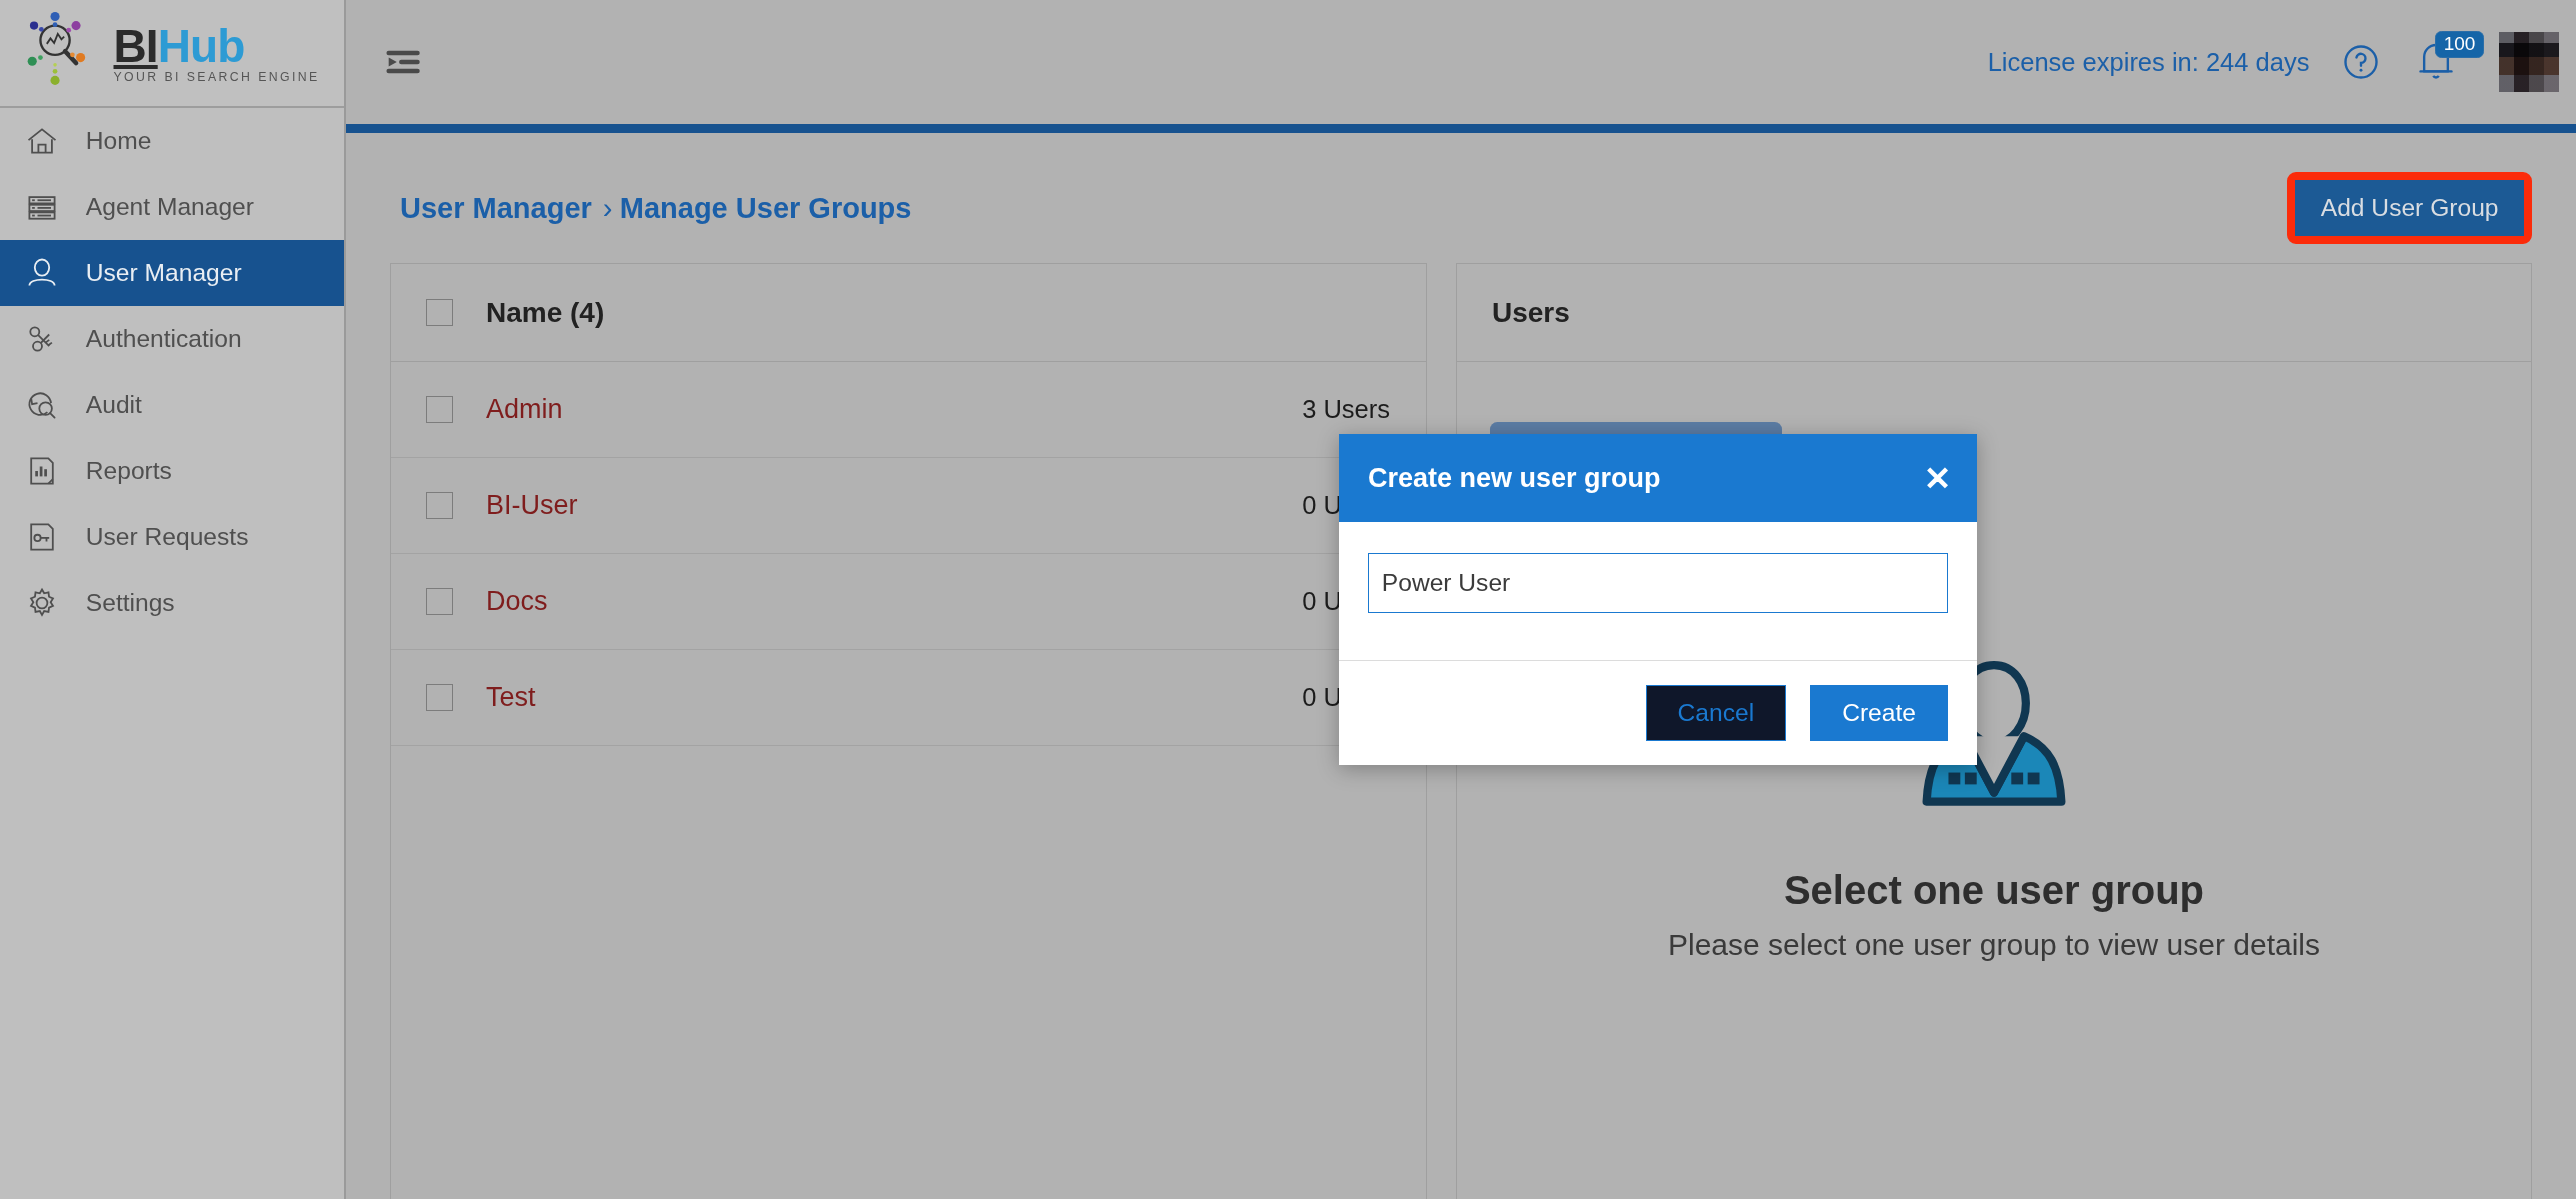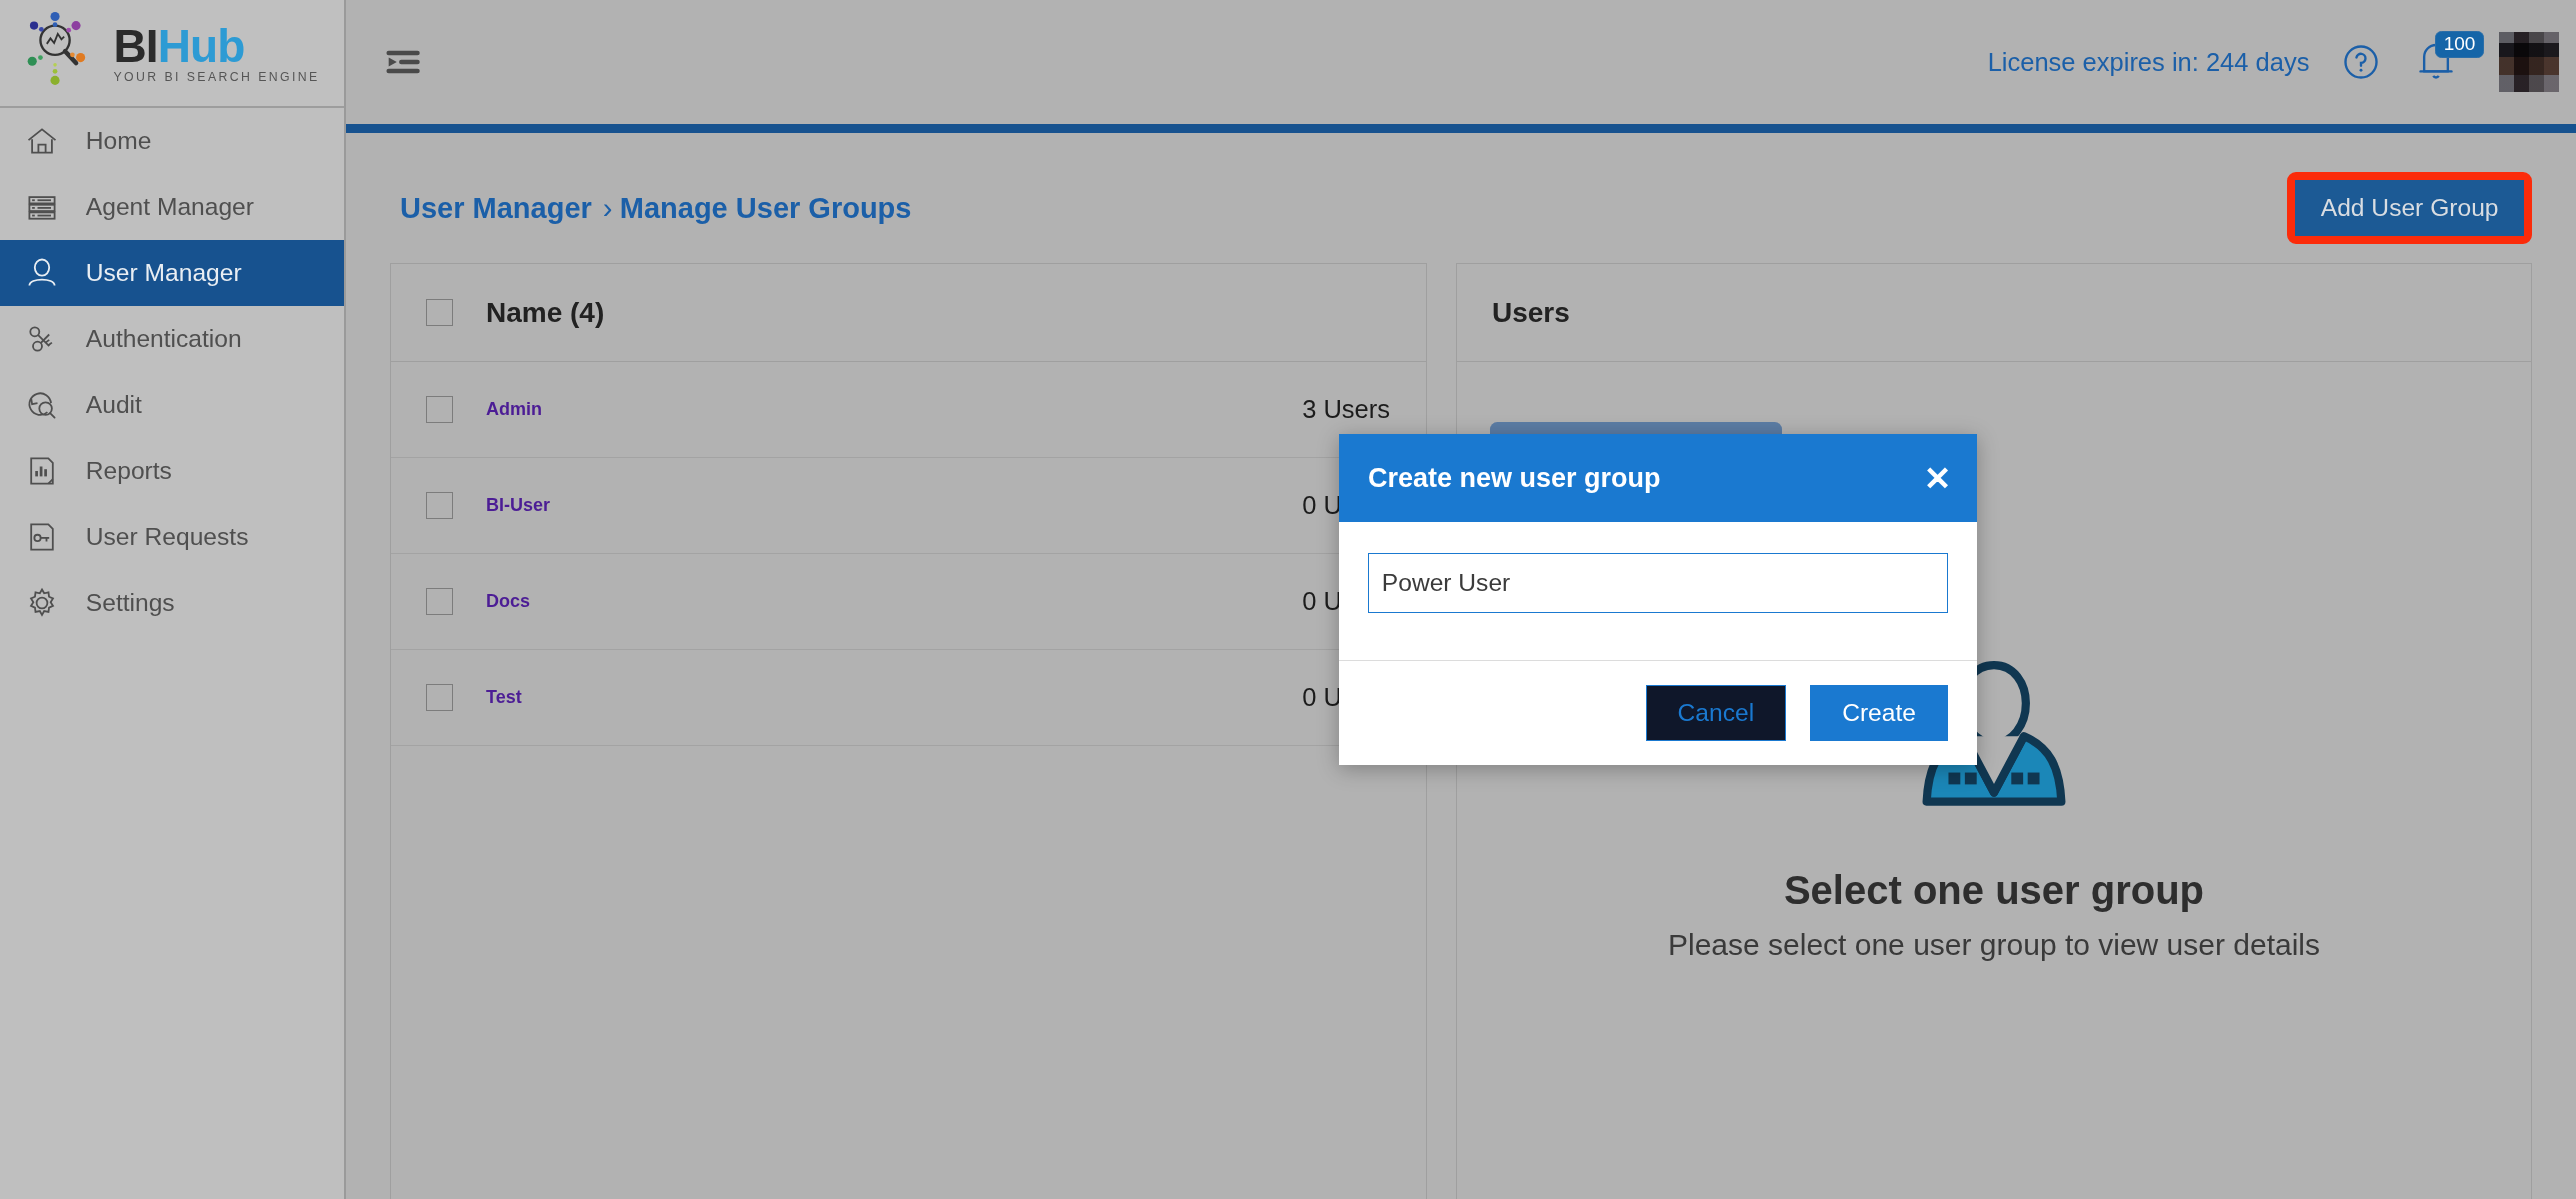--- a/index.html
+++ b/index.html
@@ -23,21 +23,21 @@
   #logo-area {
     height: 108px;
     display: flex; align-items: center;
     padding-left: 24px;
     border-bottom: 2.7px solid #9d9d9d;
     background: #c0c0c0;
   }
   #logo-mark { width: 84px; height: 84px; flex: 0 0 84px; }
   #logo-text { margin-left: 5.5px; line-height: 1; }
   .logo-word { font-size: 46px; font-weight: bold; letter-spacing: -0.9px; }
-  .logo-bi { color: #2b2b2b; }
+  .logo-bi { color: #2b2b2b; text-decoration: underline; }
   .logo-hub { color: #2d9bd4; }
   #logo-tag {
     font-size: 12.3px; color: #555; letter-spacing: 2.4px;
     margin-top: 2.7px; font-weight: 500;
   }
 
   .nav-item {
     height: 66px; display: flex; align-items: center;
     padding-left: 24px; cursor: pointer; color: #4f4f4f;
   }
@@ -112,21 +112,21 @@
     background: transparent; flex: 0 0 27px; cursor: pointer;
   }
   .panel-head .chk { margin-right: 33px; }
 
   .group-row {
     height: 96px; display: flex; align-items: center;
     padding-left: 35px; padding-right: 36px;
     border-bottom: 1.8px solid #a3a3a3; cursor: pointer;
   }
   .group-row .chk { margin-right: 33px; }
-  .group-name { font-size: 18px; color: #4c1d95; flex: 1 1 auto; font-weight: bold; }
+  .group-name { font-size: 27px; color: #7f1d1d; flex: 1 1 auto; }
   .group-count { font-size: 25.5px; color: #1c1c1c; white-space: nowrap; }
 
   
   #row-action-btn {
     position: absolute; left: 1144px; top: 422px;
     width: 292px; height: 57px;
     background: #5b7ca4; border-radius: 7.3px 7.3px 0 0;
   }
 
   

